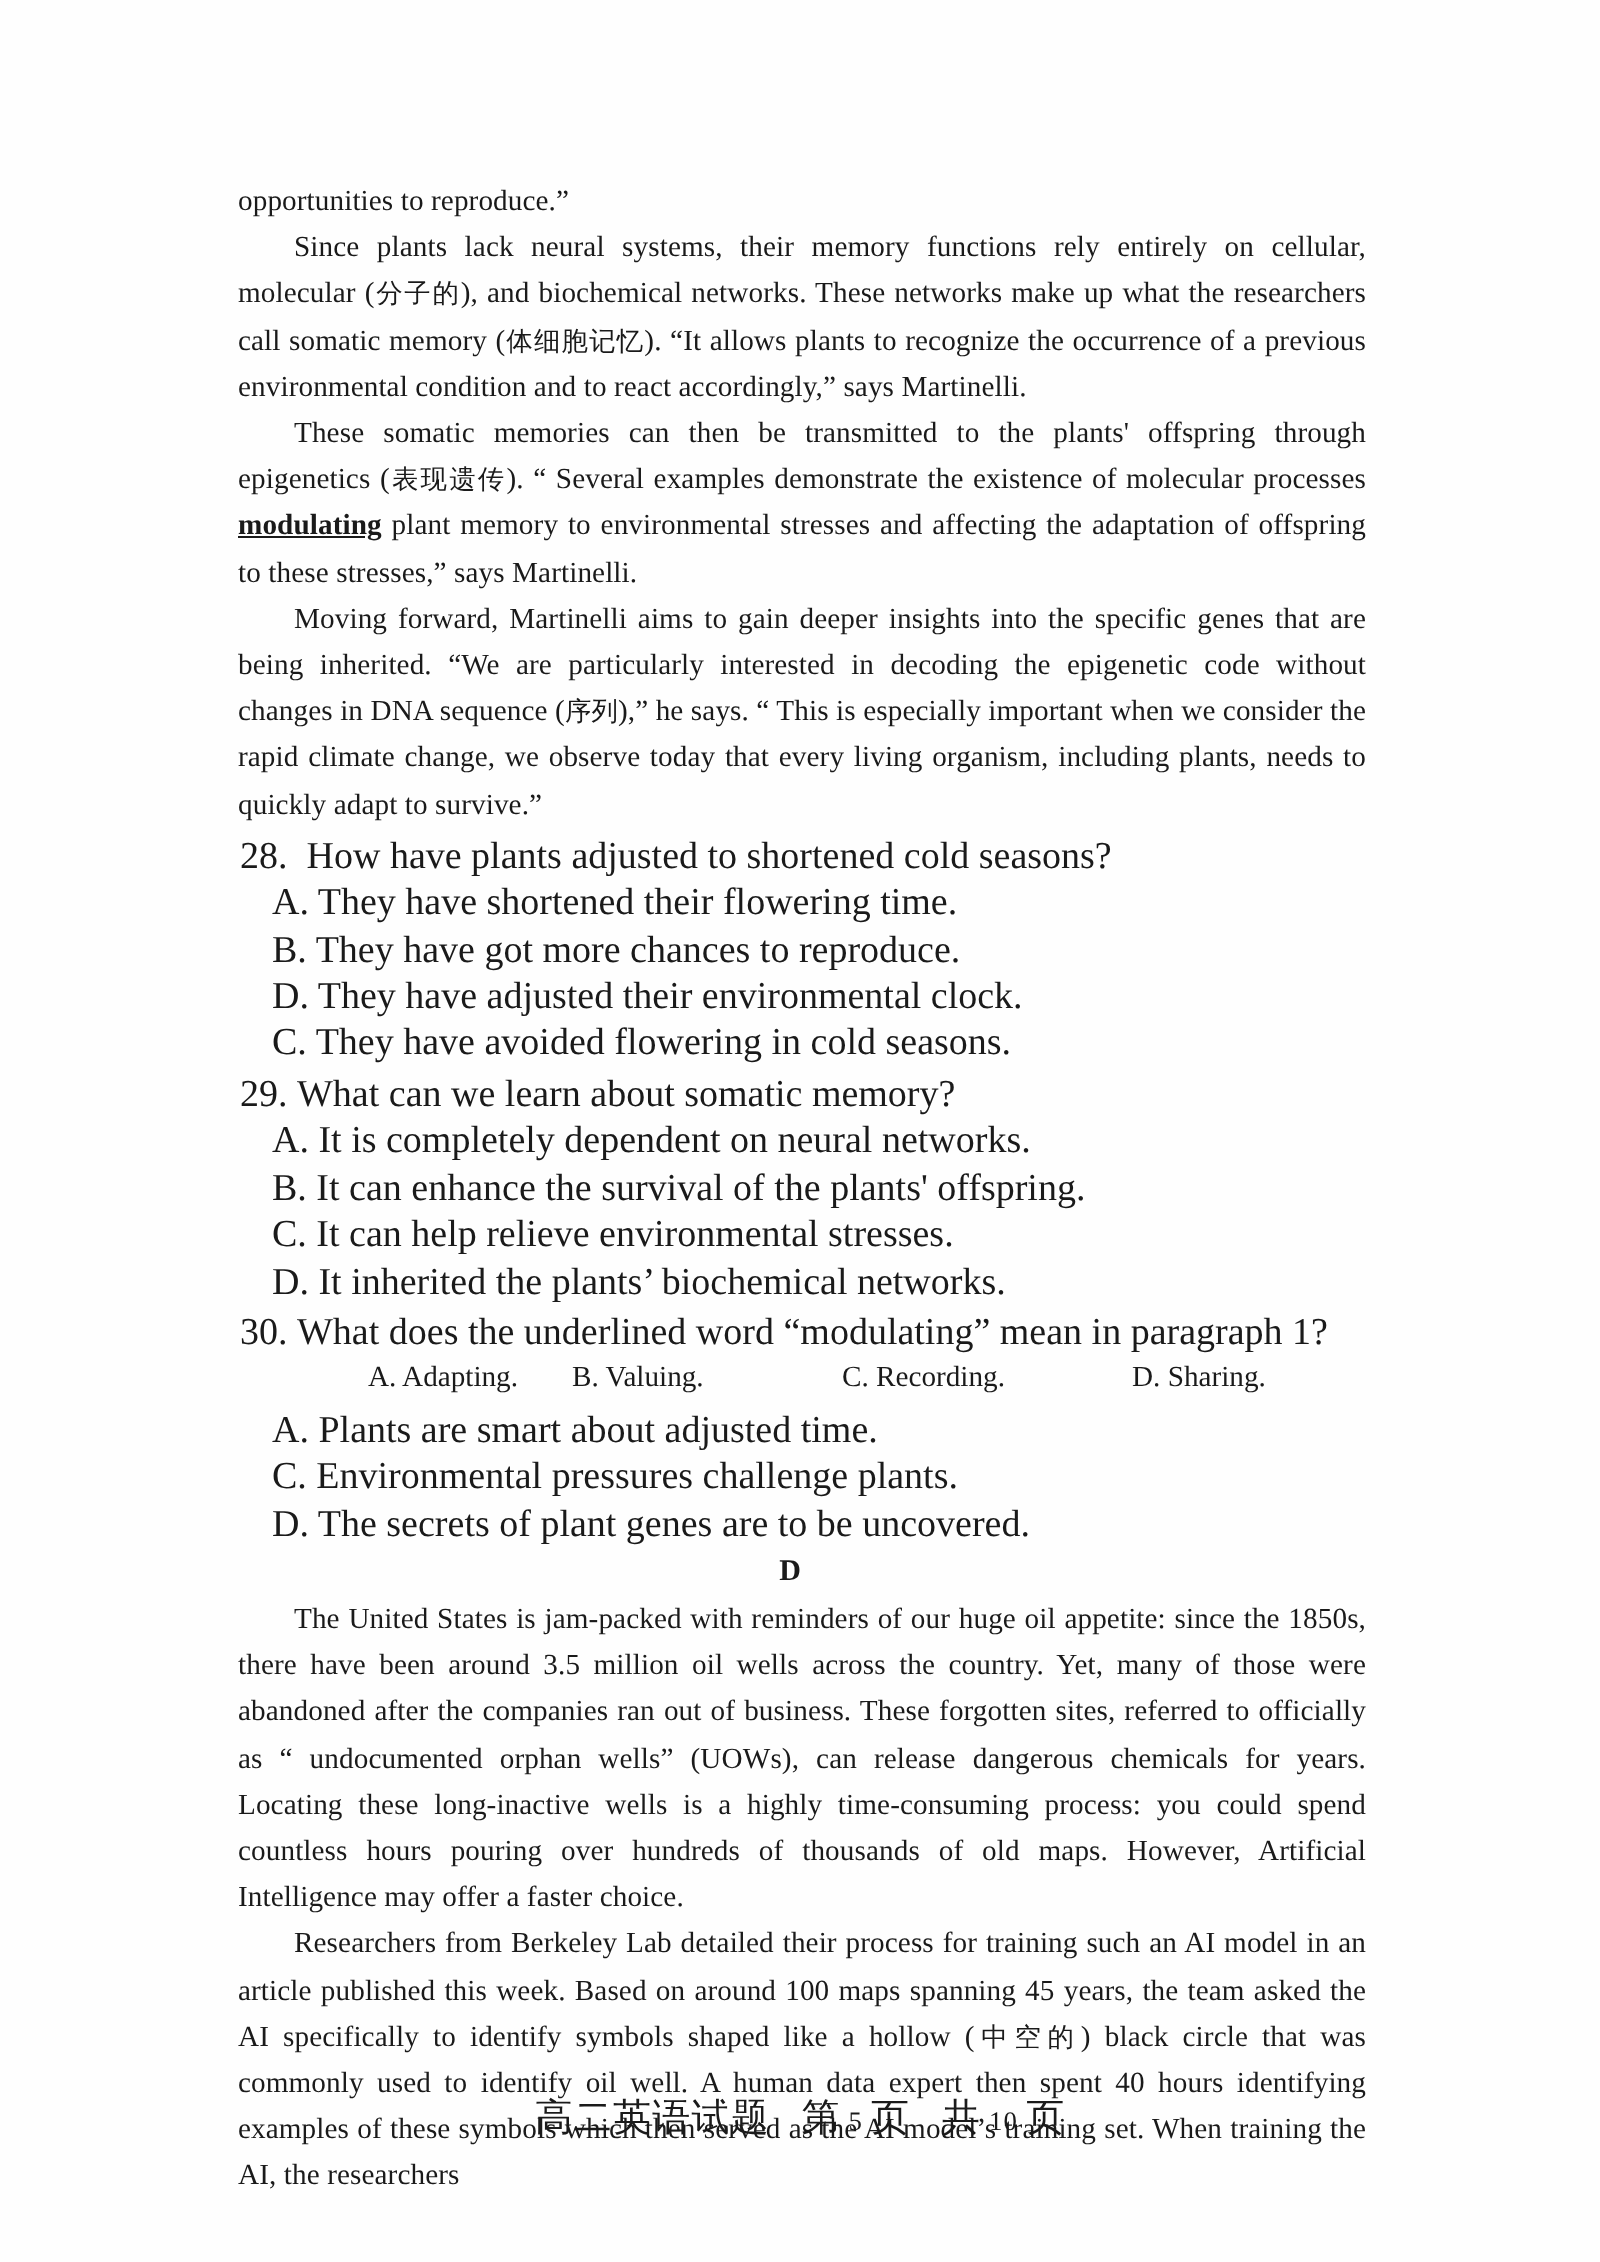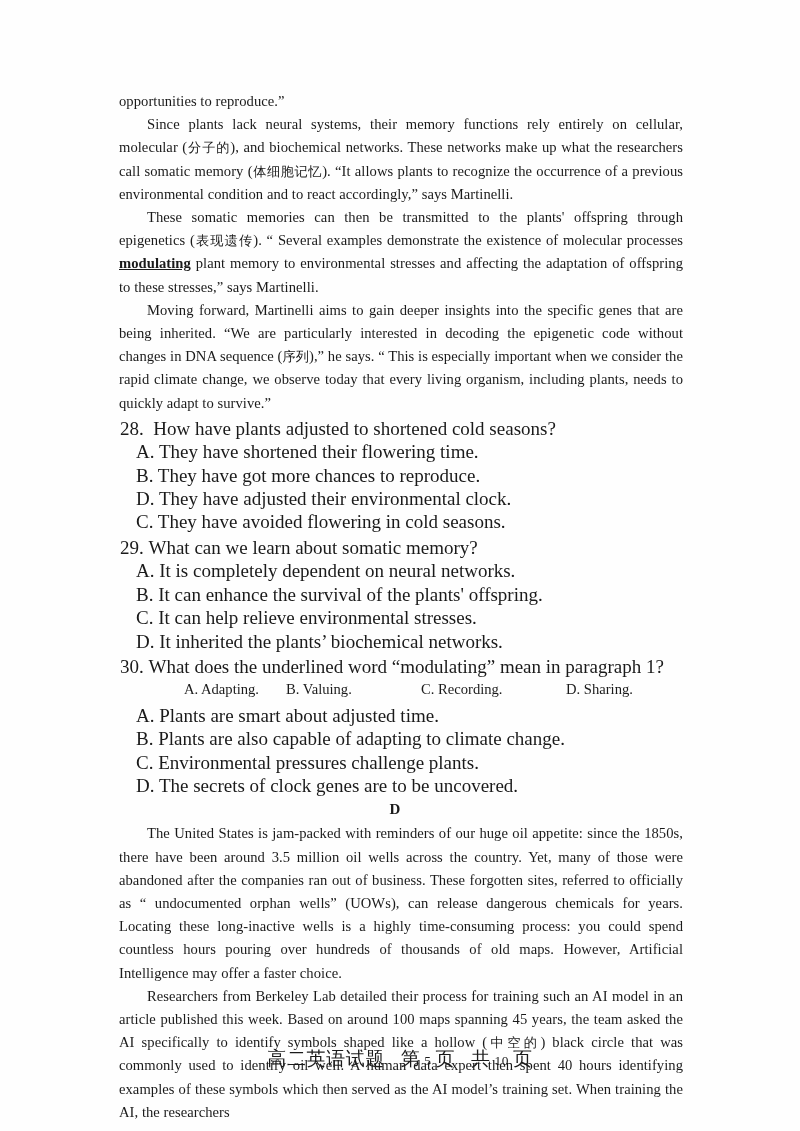--- a/index.html
+++ b/index.html
@@ -131,23 +131,22 @@
       <div class="opt-row">
         <span class="inline-opt" style="left:17px;margin-left:48px;">A. Adapting.</span>
         <span class="inline-opt" style="left:167px;">B. Valuing.</span>
         <span class="inline-opt" style="left:302px;">C. Recording.</span>
         <span class="inline-opt" style="left:447px;">D. Sharing.</span>
       </div>
     </div>
 
     <div class="q-block">
       <p class="q-line q-opt">A. Plants are smart about adjusted time.</p>
-      <p class="q-line q-opt">B. Plants are also capable of adapting to climate change.</p>
       <p class="q-line q-opt">C. Environmental pressures challenge plants.</p>
-      <p class="q-line q-opt">D. The secrets of clock genes are to be uncovered.</p>
+      <p class="q-line q-opt">D. The secrets of plant genes are to be uncovered.</p>
     </div>
 
     <div class="section-letter">D</div>
 
     <p class="body-par indent"><span>The United States is jam-packed with reminders of our huge oil appetite: since the 1850s, there have been around 3.5 million oil wells across the country. Yet, many of those were abandoned after the companies ran out of business. These forgotten sites, referred to officially as “ undocumented orphan wells” (UOWs), can release dangerous chemicals for years. Locating these long-inactive wells is a highly time-consuming process: you could spend countless hours pouring over hundreds of thousands of old maps. However, Artificial Intelligence may offer a faster choice.</span></p>
 
     <p class="body-par indent"><span>Researchers from Berkeley Lab detailed their process for training such an AI model in an article published this week. Based on around 100 maps spanning 45 years, the team asked the AI specifically to identify symbols shaped like a hollow (</span><span class="cn">中空的</span><span>) black circle that was commonly used to identify oil well. A human data expert then spent 40 hours identifying examples of these symbols which then served as the AI model’s training set. When training the AI, the researchers</span></p>
 
   </div>
 

